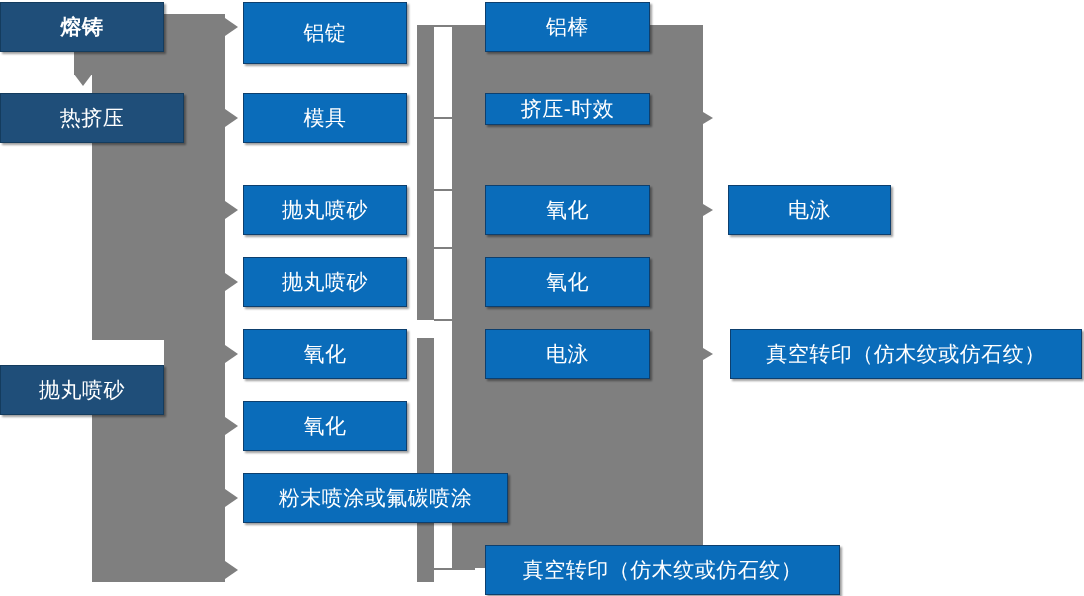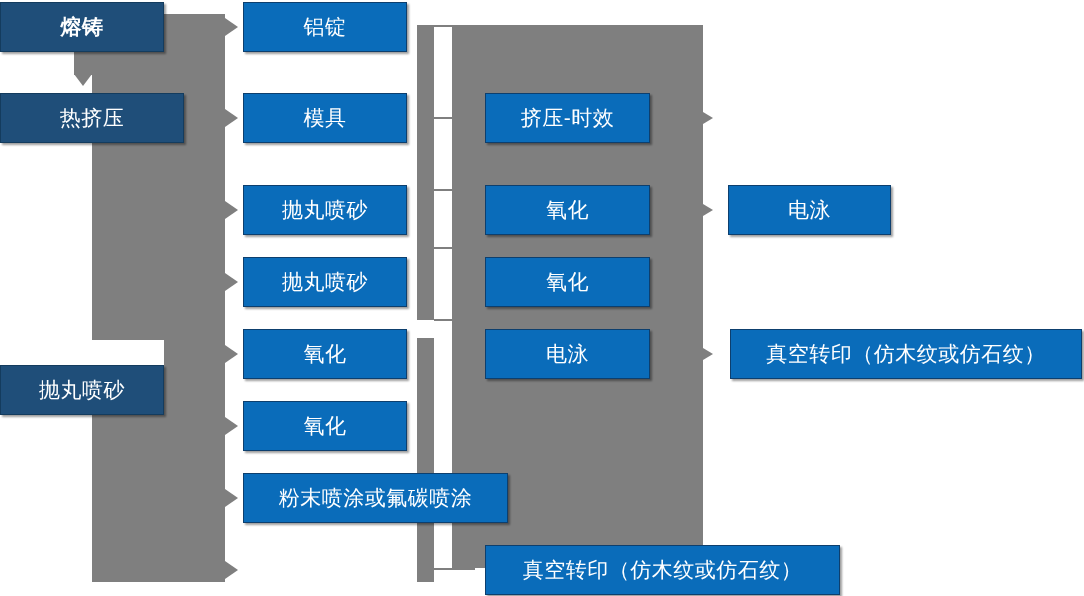--- a/index.html
+++ b/index.html
@@ -121,21 +121,21 @@
   </div>
 
   <div class="box dark" style="left:0px; top:93px; width:184px; height:50px;">
     <span>热挤压</span>
   </div>
 
   <div class="box dark" style="left:0px; top:365px; width:164px; height:50px;">
     <span>抛丸喷砂</span>
   </div>
 
-  <div class="box mid" style="left:243px; top:2px; width:164px; height:50px;">
+  <div class="box mid" style="left:243px; top:2px; width:164px; height:62px;">
     <span>铝锭</span>
   </div>
 
   <div class="box mid" style="left:243px; top:93px; width:164px; height:50px;">
     <span>模具</span>
   </div>
 
   <div class="box mid" style="left:243px; top:185px; width:164px; height:50px;">
     <span>抛丸喷砂</span>
   </div>
@@ -150,22 +150,25 @@
 
   <div class="box mid" style="left:243px; top:401px; width:164px; height:50px;">
     <span>氧化</span>
   </div>
 
   <div class="box mid" style="left:243px; top:473px; width:265px; height:50px;">
     <span>粉末喷涂或氟碳喷涂</span>
   </div>
 
 
+  <div class="box mid" style="left:485px; top:2px; width:165px; height:50px;">
+    <span>铝棒</span>
+  </div>
 
-  <div class="box mid" style="left:485px; top:93px; width:165px; height:50px;">
+  <div class="box mid" style="left:485px; top:93px; width:165px; height:32px;">
     <span>挤压-时效</span>
   </div>
 
   <div class="box mid" style="left:485px; top:185px; width:165px; height:50px;">
     <span>氧化</span>
   </div>
 
   <div class="box mid" style="left:485px; top:257px; width:165px; height:50px;">
     <span>氧化</span>
   </div>

